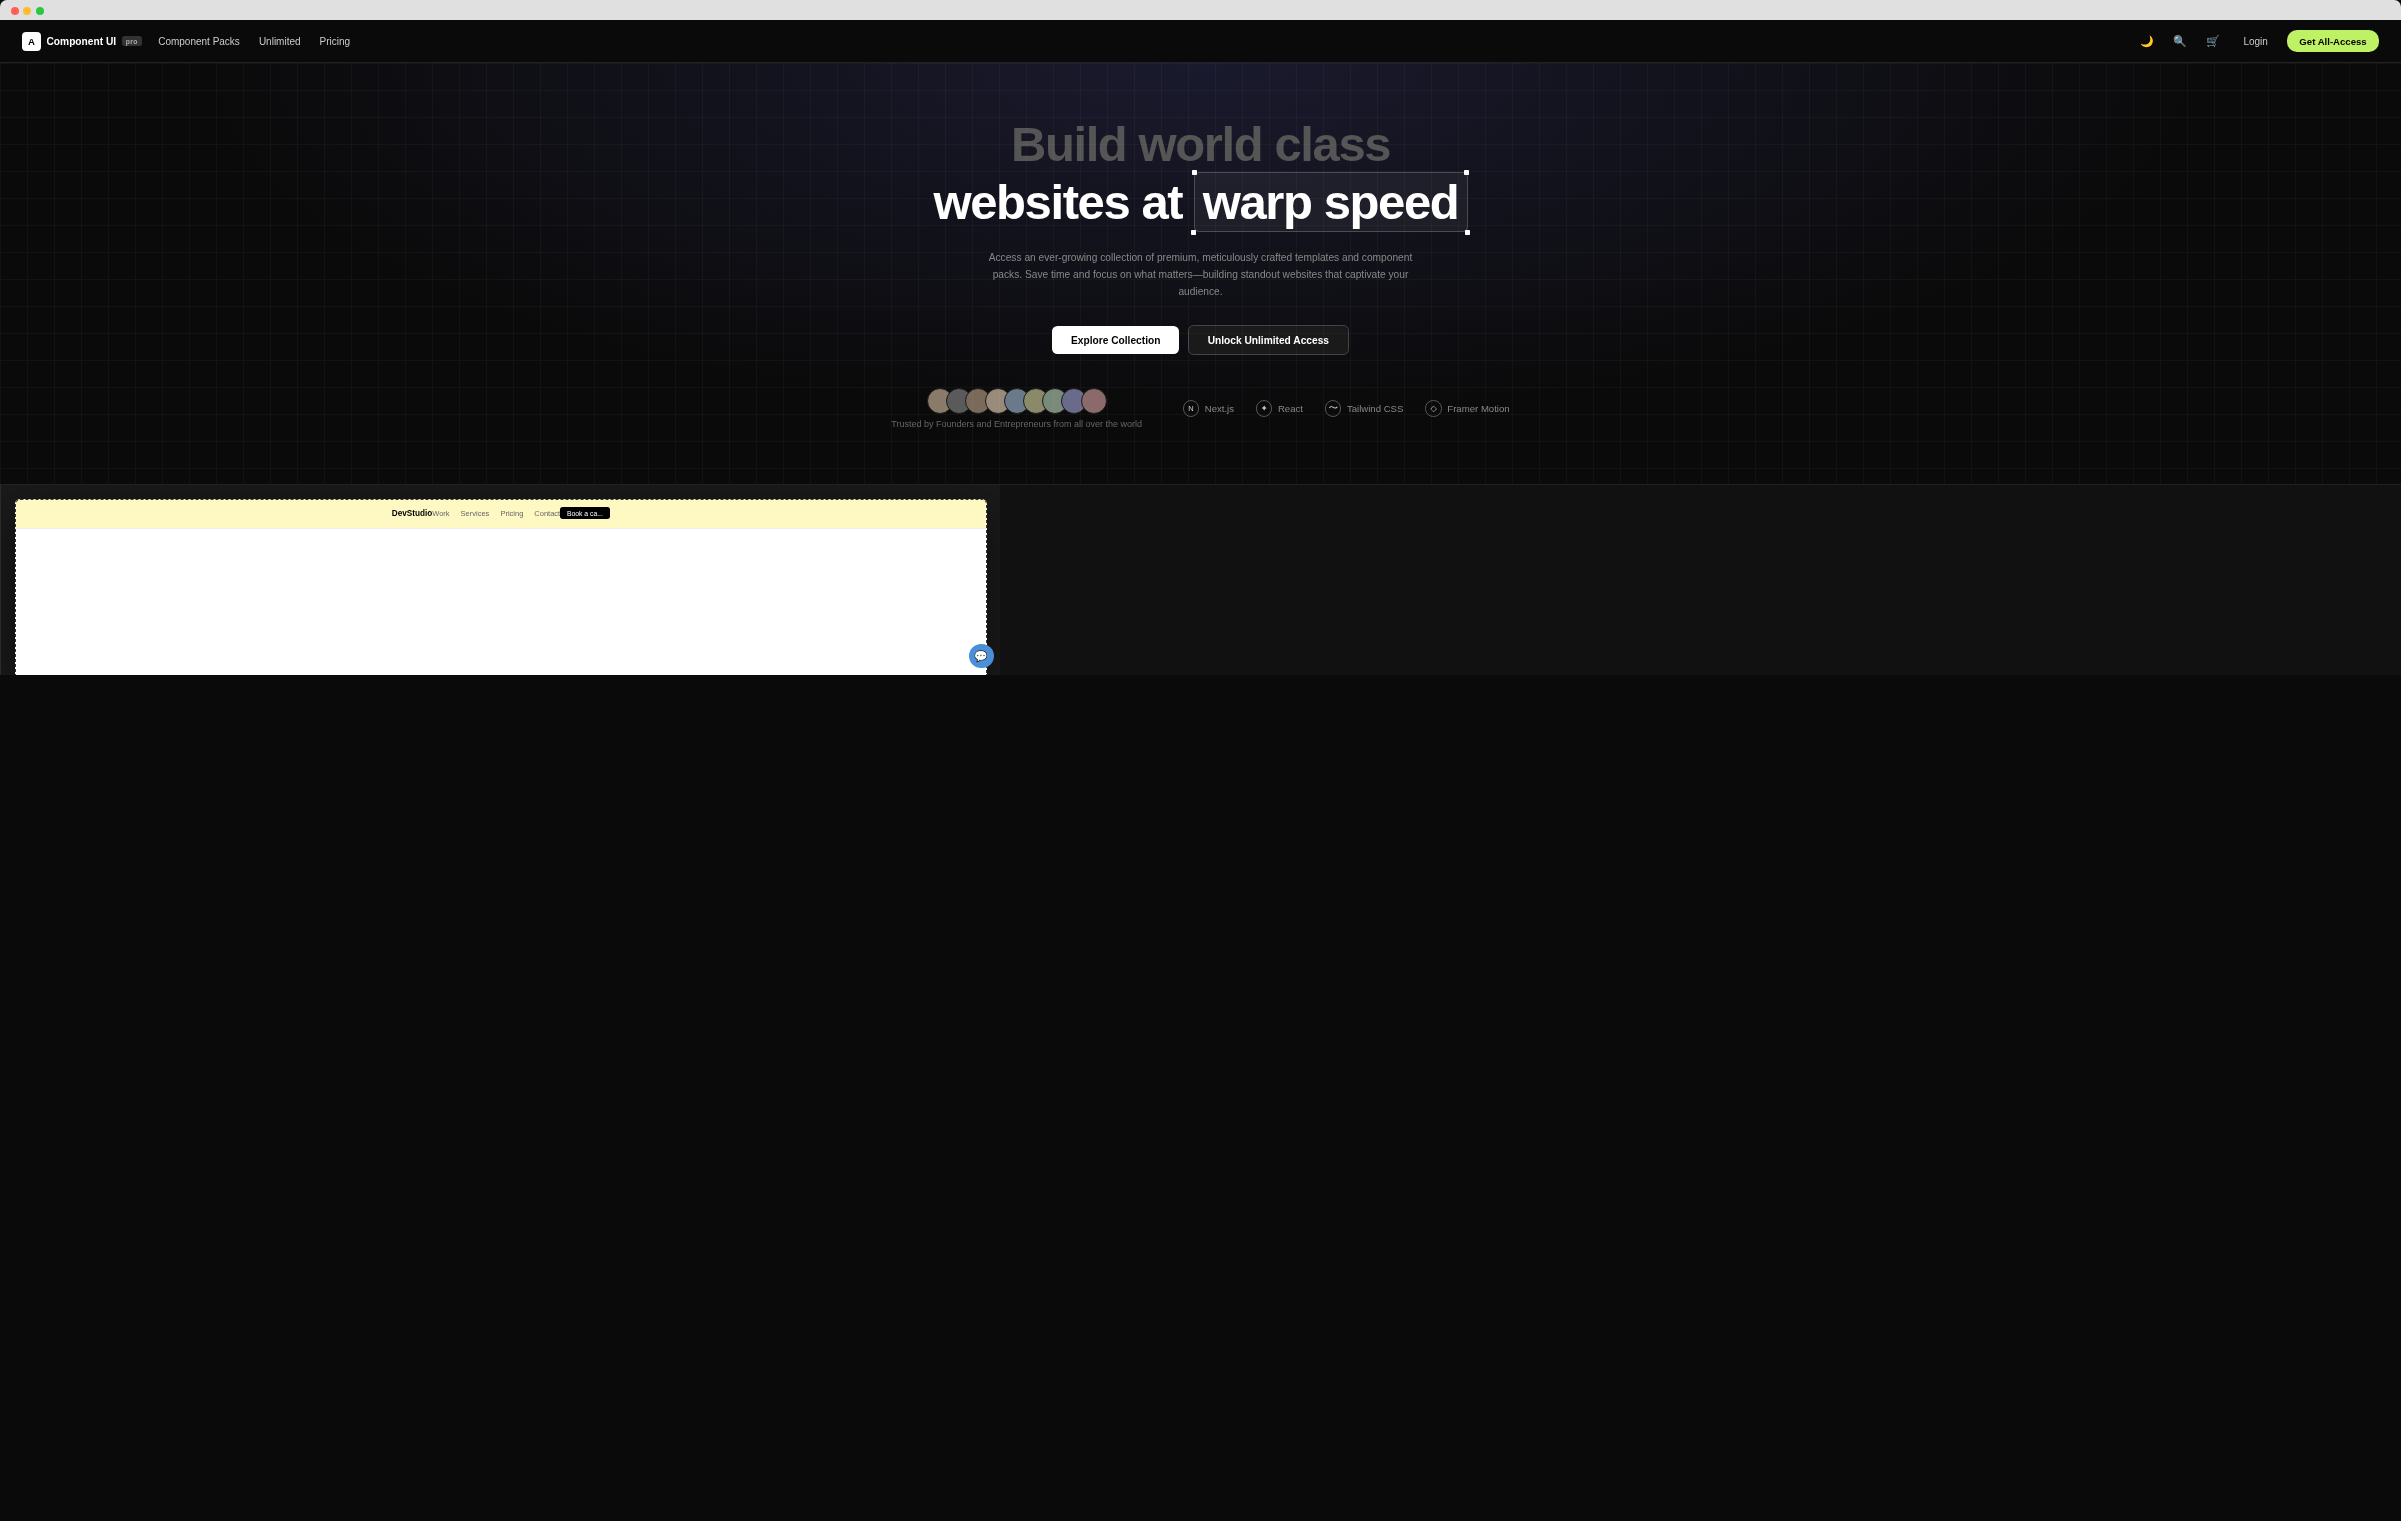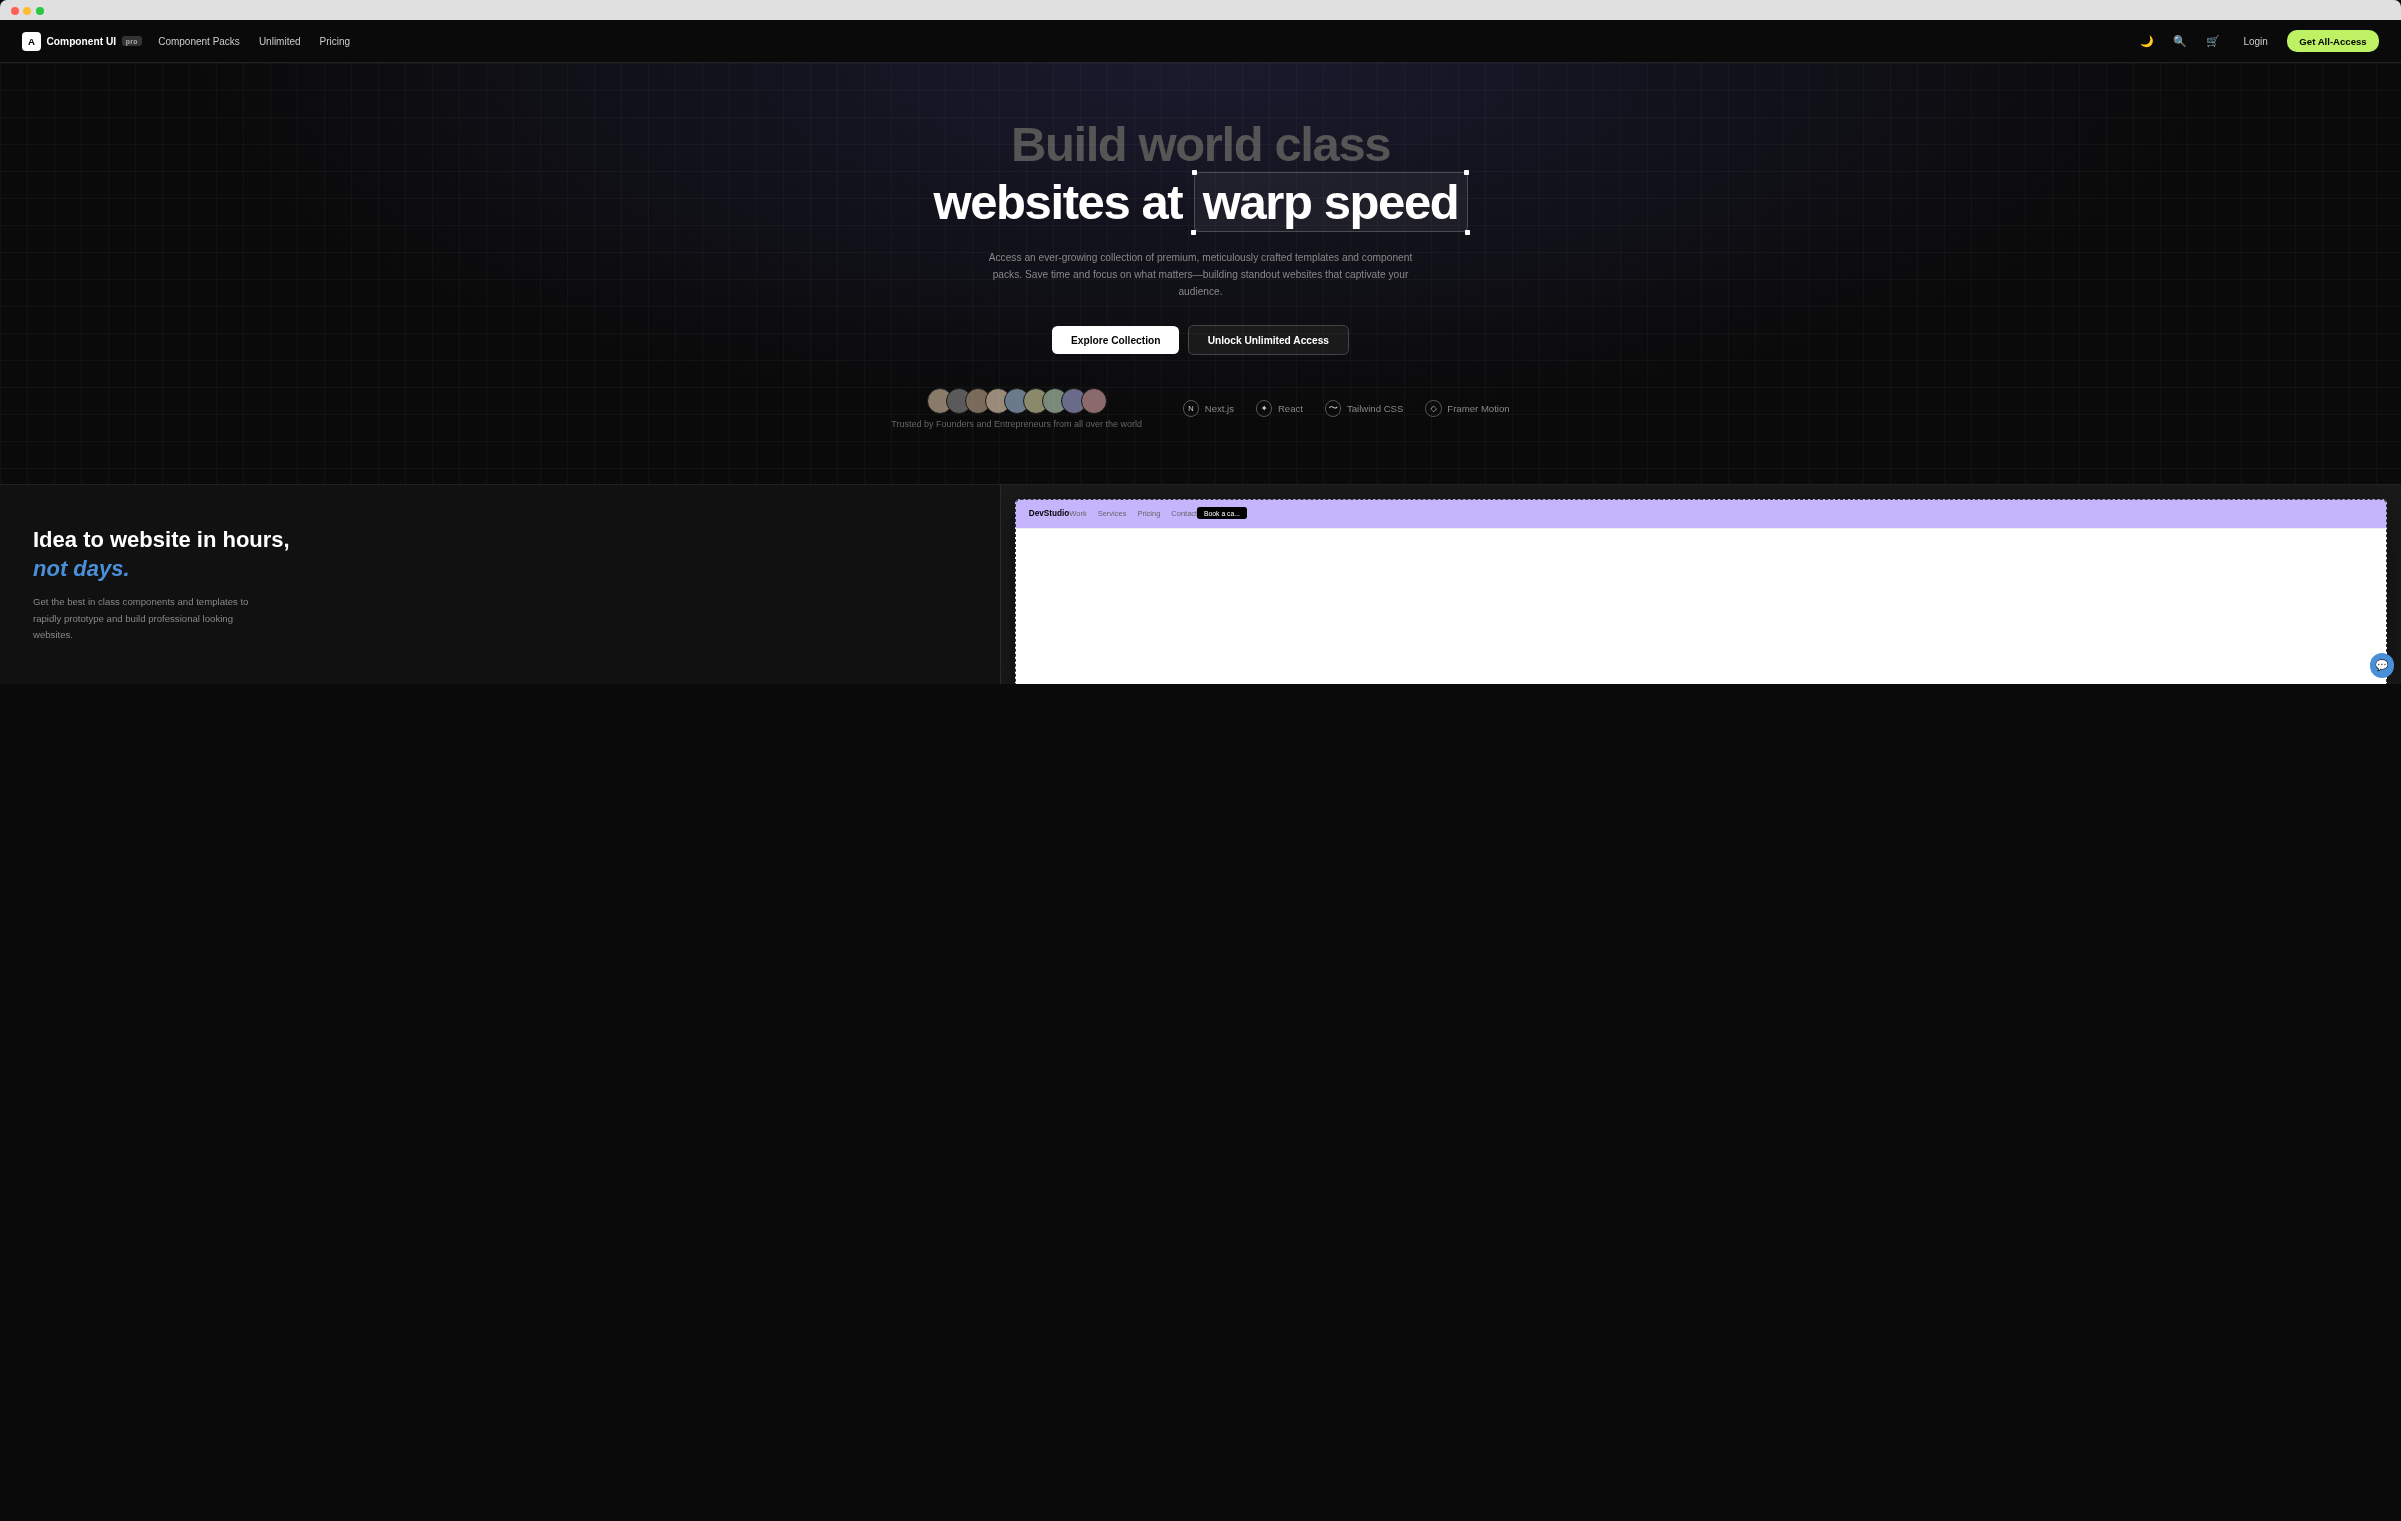--- a/index.html
+++ b/index.html
@@ -346,25 +346,25 @@
     .mock-browser {
       background: #fff;
       border-radius: 5.5px 5.5px 0 0;
       margin: 13.7px 13.7px 0;
       flex: 1;
       overflow: hidden;
       box-shadow: 0 13.7px 41px rgba(0,0,0,0.5);
     }
 
     .mock-nav {
-      background: #c4b5fd;
+      background: #fef9c3;
       padding: 8.2px 13.7px;
       display: flex;
       align-items: center;
-      justify-content: flex-start;
+      justify-content: center;
       border-bottom: 0.7px solid #eee;
     }
 
     .mock-nav-left {
       font-size: 8.2px;
       font-weight: 700;
       color: #000;
     }
 
     .mock-nav-links {
@@ -554,28 +554,20 @@
         </div>
         <div class="tech-item">
           <div class="tech-icon" style="border:1px solid #555; border-radius:50%; width:16.4px; height:16.4px; font-size:8.2px; display:flex; align-items:center; justify-content:center; color:#ccc;">◇</div>
           <span>Framer Motion</span>
         </div>
       </div>
     </div>
   </section>
 
   <div class="section-two">
-    <div class="section-two-left">
-      <div class="section-two-title">
-        <span>Idea to website in hours,</span>
-        <br>
-        <span class="highlight-blue" style="color:#4a90d9; font-style:italic;">not days.</span>
-      </div>
-      <p class="section-two-desc">Get the best in class components and templates to rapidly prototype and build professional looking websites.</p>
-    </div>
 
     <div class="section-two-right">
 
       <div style="position:absolute; top:13.7px; left:13.7px; right:13.7px; bottom:0; border:0.7px dashed #333; border-bottom:none; border-radius:5.5px 5.5px 0 0; pointer-events:none;"></div>
 
       <div class="mock-browser">
         <div class="mock-nav">
           <div class="mock-nav-left">DevStudio</div>
           <div class="mock-nav-links">
             <span>Work</span>

